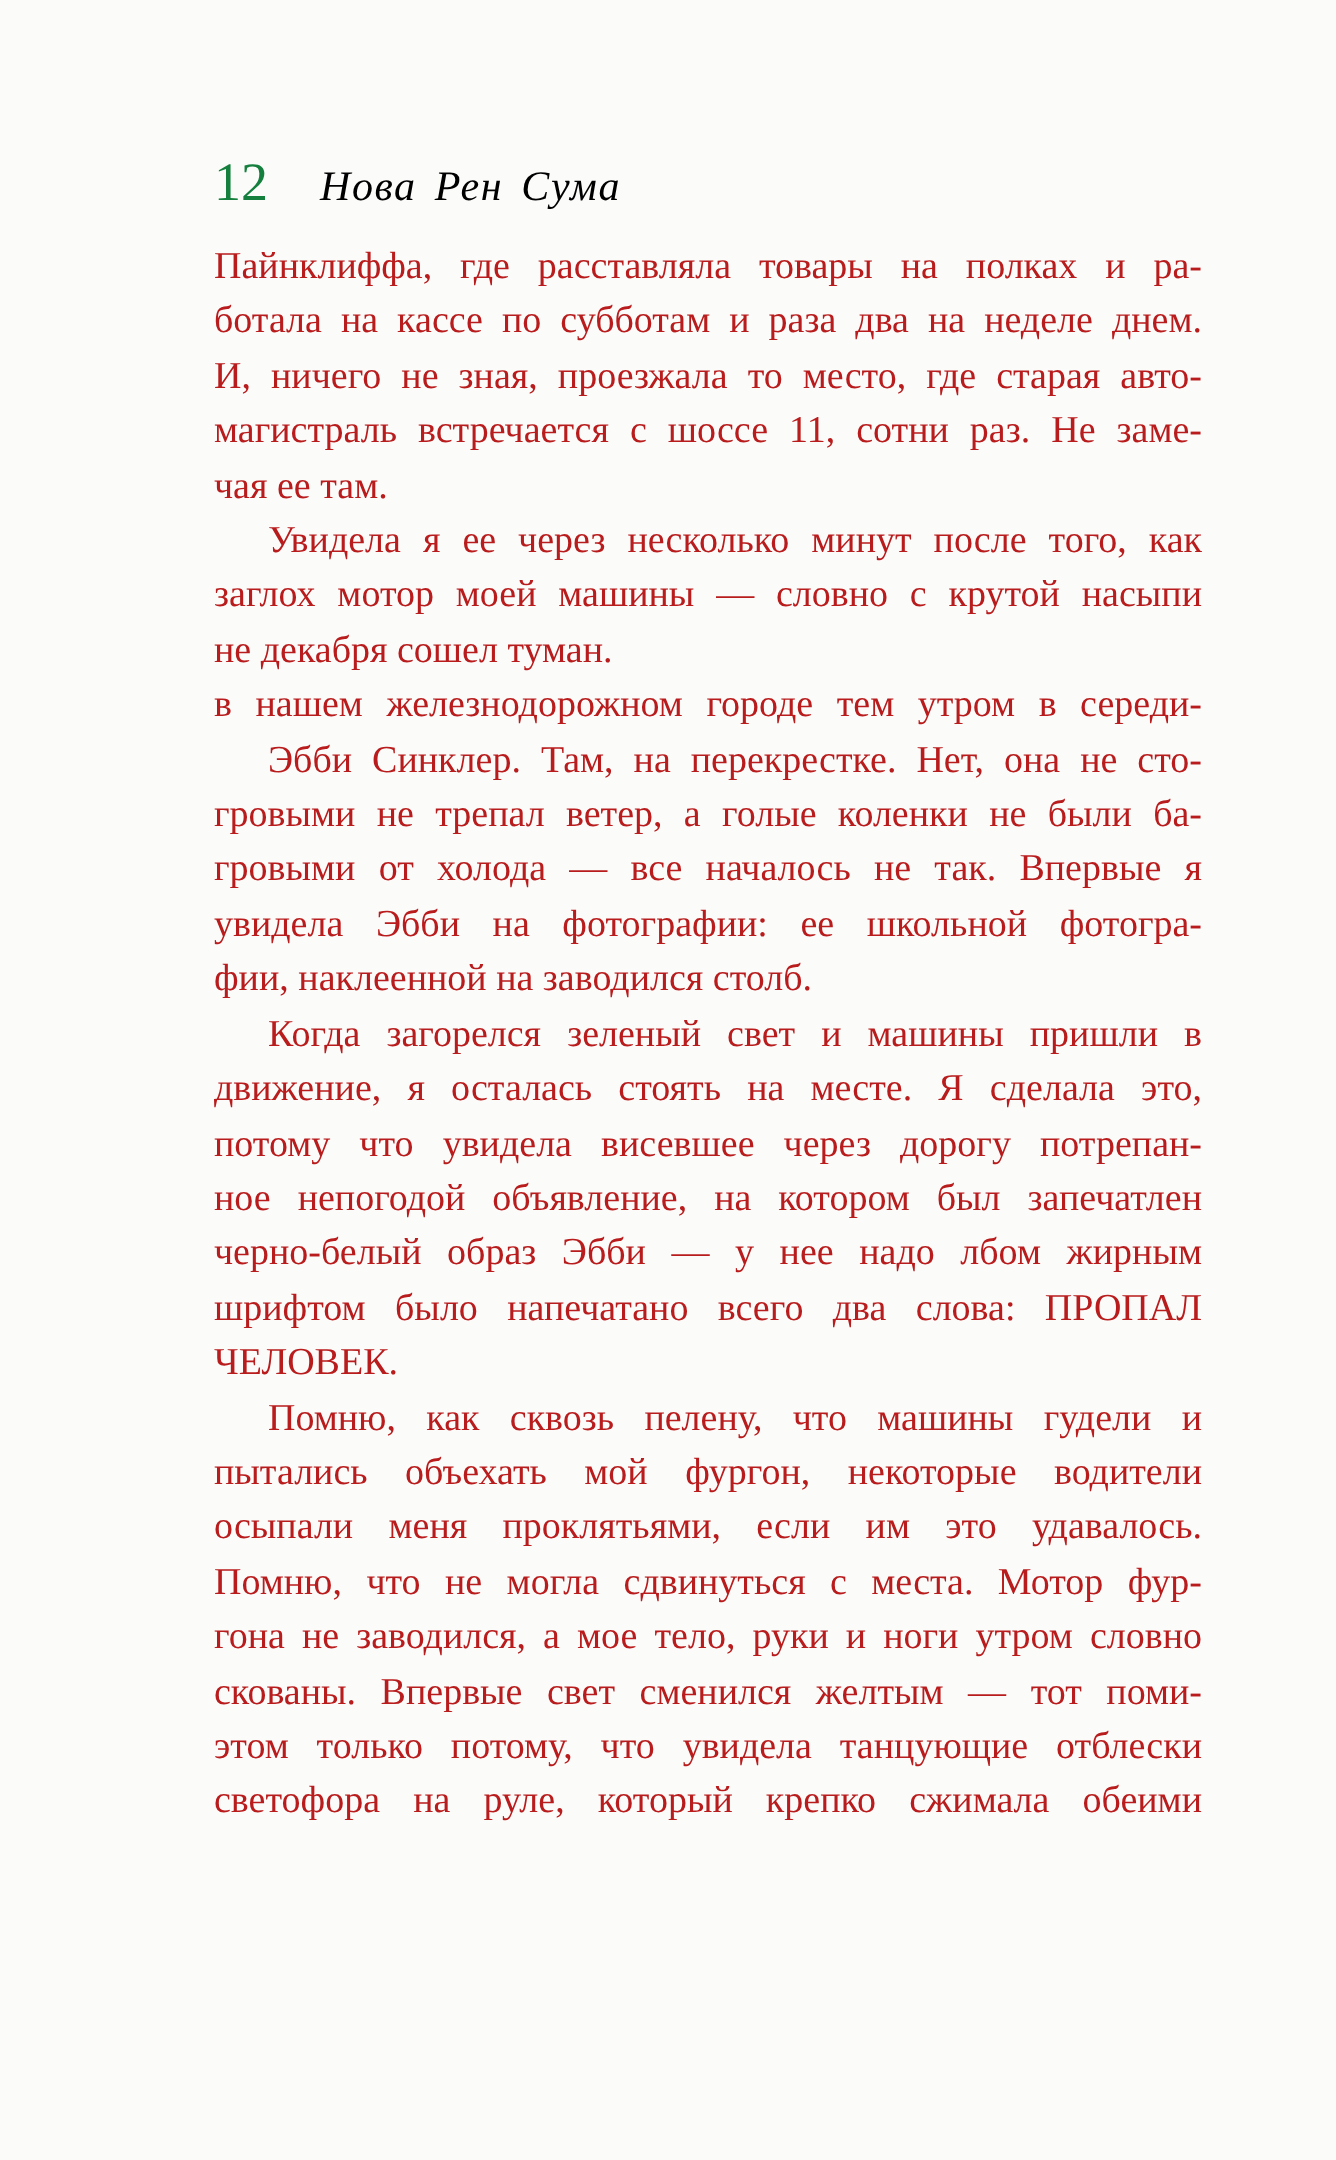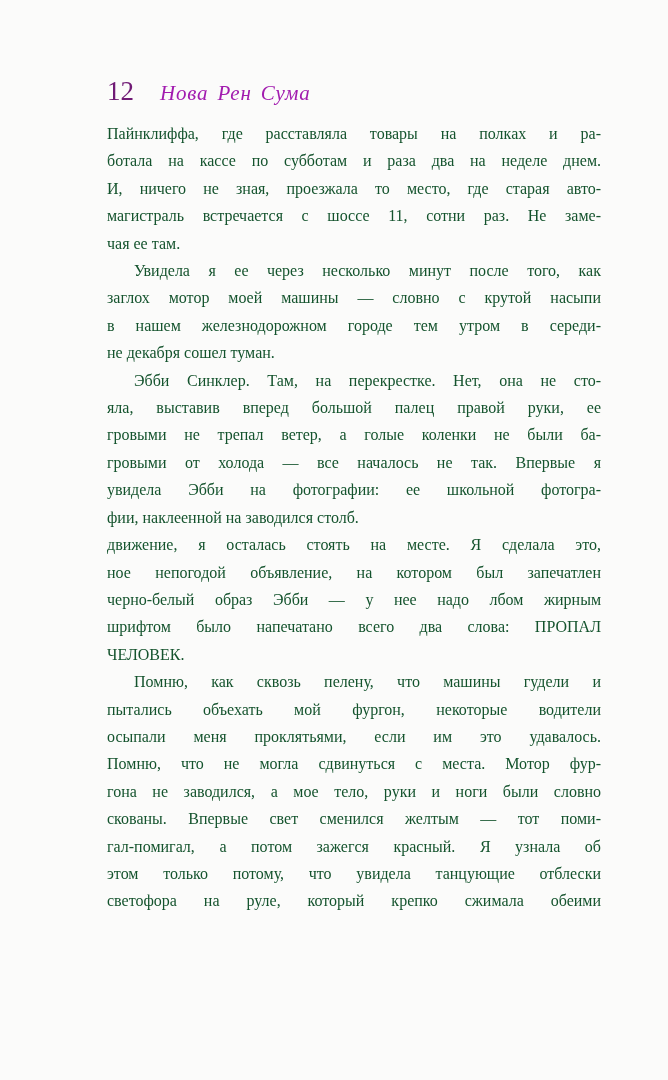--- a/index.html
+++ b/index.html
@@ -22,42 +22,42 @@
   .running-header {
     position: absolute;
     left: 107px;
     top: 76px;
     display: flex;
     align-items: baseline;
   }
   .page-number {
     font-size: 27px;
     line-height: 30px;
-    color: #701a75;
+    color: #15803d;
   }
   .running-head {
     font-style: italic;
     font-size: 21px;
     margin-left: 26px;
     letter-spacing: 0.8px;
     word-spacing: 3px;
-    color: #a21caf;
+    color: #000000;
   }
   .text-block {
     position: absolute;
     left: 107px;
     top: 120px;
     width: 494px;
   }
   .line {
-    font-size: 16px;
+    font-size: 19px;
     line-height: 27.4px;
     text-align: justify;
     text-align-last: justify;
-    color: #14532d;
+    color: #b91c1c;
   }
   .line.indent {
     text-indent: 27px;
   }
   .line.plast {
     text-align-last: left;
   }
 </style>
 </head>
 <body>
@@ -72,40 +72,40 @@
   <div class="text-block">
 
     <div class="line">Пайнклиффа, где расставляла товары на полках и ра-</div>
     <div class="line">ботала на кассе по субботам и раза два на неделе днем.</div>
     <div class="line">И, ничего не зная, проезжала то место, где старая авто-</div>
     <div class="line">магистраль встречается с шоссе 11, сотни раз. Не заме-</div>
     <div class="line plast">чая ее там.</div>
 
     <div class="line indent">Увидела я ее через несколько минут после того, как</div>
     <div class="line">заглох мотор моей машины — словно с крутой насыпи</div>
+    <div class="line plast">не декабря сошел туман.</div>
     <div class="line">в нашем железнодорожном городе тем утром в середи-</div>
-    <div class="line plast">не декабря сошел туман.</div>
 
     <div class="line indent">Эбби Синклер. Там, на перекрестке. Нет, она не сто-</div>
-    <div class="line">яла, выставив вперед большой палец правой руки, ее</div>
     <div class="line">гровыми не трепал ветер, а голые коленки не были ба-</div>
     <div class="line">гровыми от холода — все началось не так. Впервые я</div>
     <div class="line">увидела Эбби на фотографии: ее школьной фотогра-</div>
     <div class="line plast">фии, наклеенной на заводился столб.</div>
 
+    <div class="line indent">Когда загорелся зеленый свет и машины пришли в</div>
     <div class="line">движение, я осталась стоять на месте. Я сделала это,</div>
+    <div class="line">потому что увидела висевшее через дорогу потрепан-</div>
     <div class="line">ное непогодой объявление, на котором был запечатлен</div>
     <div class="line">черно-белый образ Эбби — у нее надо лбом жирным</div>
     <div class="line">шрифтом было напечатано всего два слова: ПРОПАЛ</div>
     <div class="line plast">ЧЕЛОВЕК.</div>
 
     <div class="line indent">Помню, как сквозь пелену, что машины гудели и</div>
     <div class="line">пытались объехать мой фургон, некоторые водители</div>
     <div class="line">осыпали меня проклятьями, если им это удавалось.</div>
     <div class="line">Помню, что не могла сдвинуться с места. Мотор фур-</div>
-    <div class="line">гона не заводился, а мое тело, руки и ноги были словно</div>
+    <div class="line">гона не заводился, а мое тело, руки и ноги утром словно</div>
     <div class="line">скованы. Впервые свет сменился желтым — тот поми-</div>
-    <div class="line">гал-помигал, а потом зажегся красный. Я узнала об</div>
     <div class="line">этом только потому, что увидела танцующие отблески</div>
     <div class="line">светофора на руле, который крепко сжимала обеими</div>
   </div>
 
 </div>
 
 </body></html>

